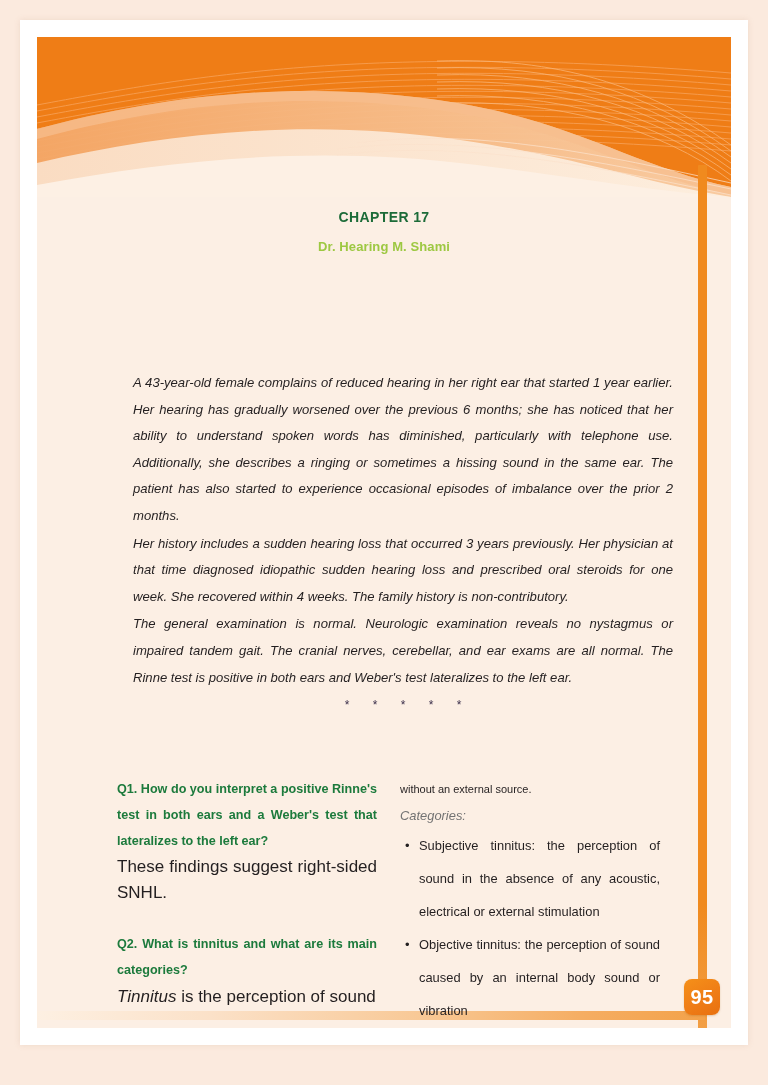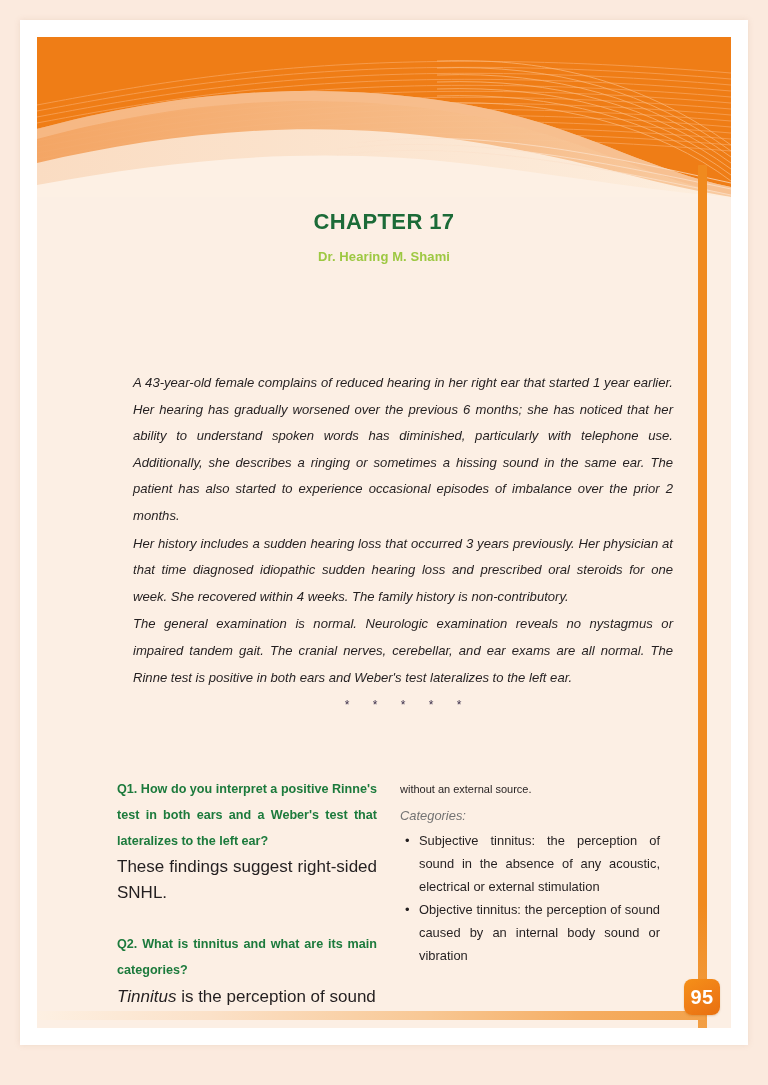--- a/index.html
+++ b/index.html
@@ -89,21 +89,21 @@
   
   .title-block {
     position: absolute;
     left: 0;
     top: 172px;
     width: 694px;
     text-align: center;
   }
   .chapter-label {
     color: #1c6b38;
-    font-size: 22px;
+    font-size: 14px;
     font-weight: bold;
     letter-spacing: 0.4px;
     margin-bottom: 14px;
   }
   .chapter-title {
     color: #de5227;
     font-size: 23px;
     font-weight: bold;
     letter-spacing: 0.1px;
     margin-bottom: 13px;
@@ -190,21 +190,21 @@
 
   ul.bullets {
     margin: 0;
     padding: 0 0 0 17px;
     list-style: none;
   }
   ul.bullets li {
     position: relative;
     color: #231f20;
     font-size: 12.9px;
-    line-height: 23px;
+    line-height: 33px;
     text-align: justify;
     text-justify: inter-word;
     margin: 0;
     padding-left: 2px;
   }
   ul.bullets li::before {
     content: "\2022";
     position: absolute;
     left: -12px;
     top: 0;

